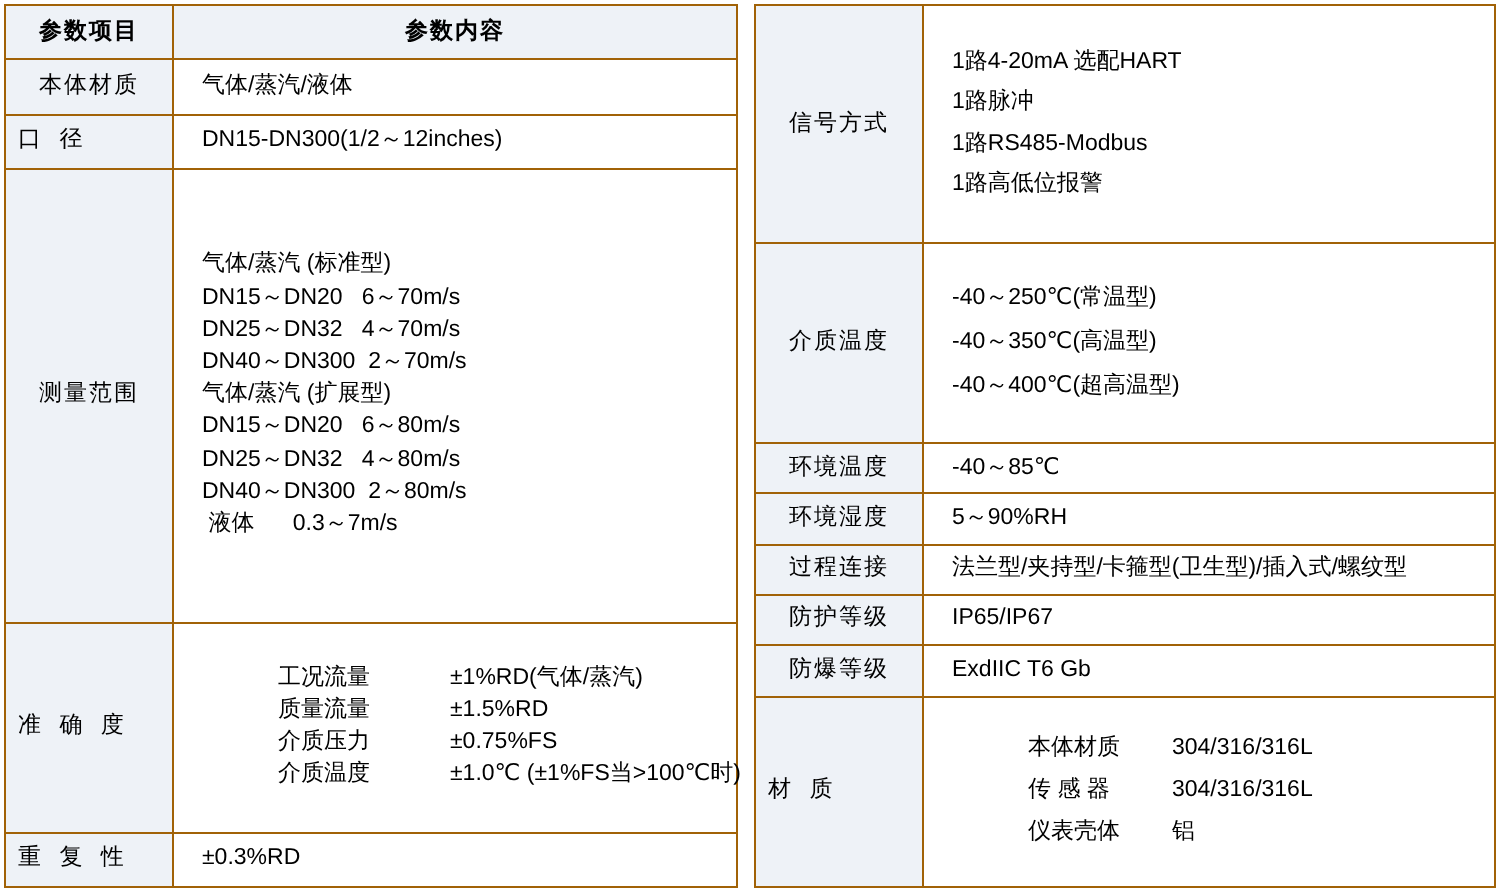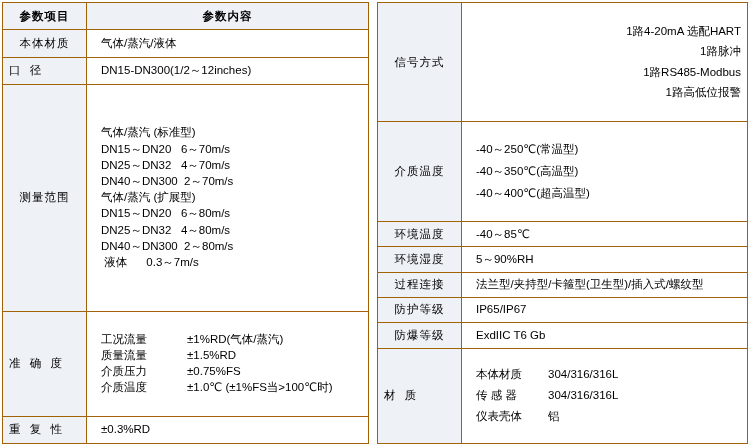--- a/index.html
+++ b/index.html
@@ -78,32 +78,33 @@
   }
   .row-item {
     display: flex;
     white-space: pre;
     padding: 1.5px 0;
   }
   .row-item .k {
     display: inline-block;
     width: 86px;
     flex: 0 0 86px;
+    margin-left: 38px;
   }
   .row-item .v {
     display: inline-block;
   }
   .mat .k {
     width: 72px;
     flex: 0 0 72px;
   }
   .indent {
     padding-left: 16px;
   }
-  .sig .line { padding: 3.5px 0; text-align: right; }
+  .sig .line { padding: 3.5px 0; }
   .temp .line { padding: 4.5px 0; }
   .mat .row-item { padding: 4px 0; }
 </style>
 </head>
 <body>
 
 <div class="page">
 
   <table class="spec left-table">
     <colgroup>

